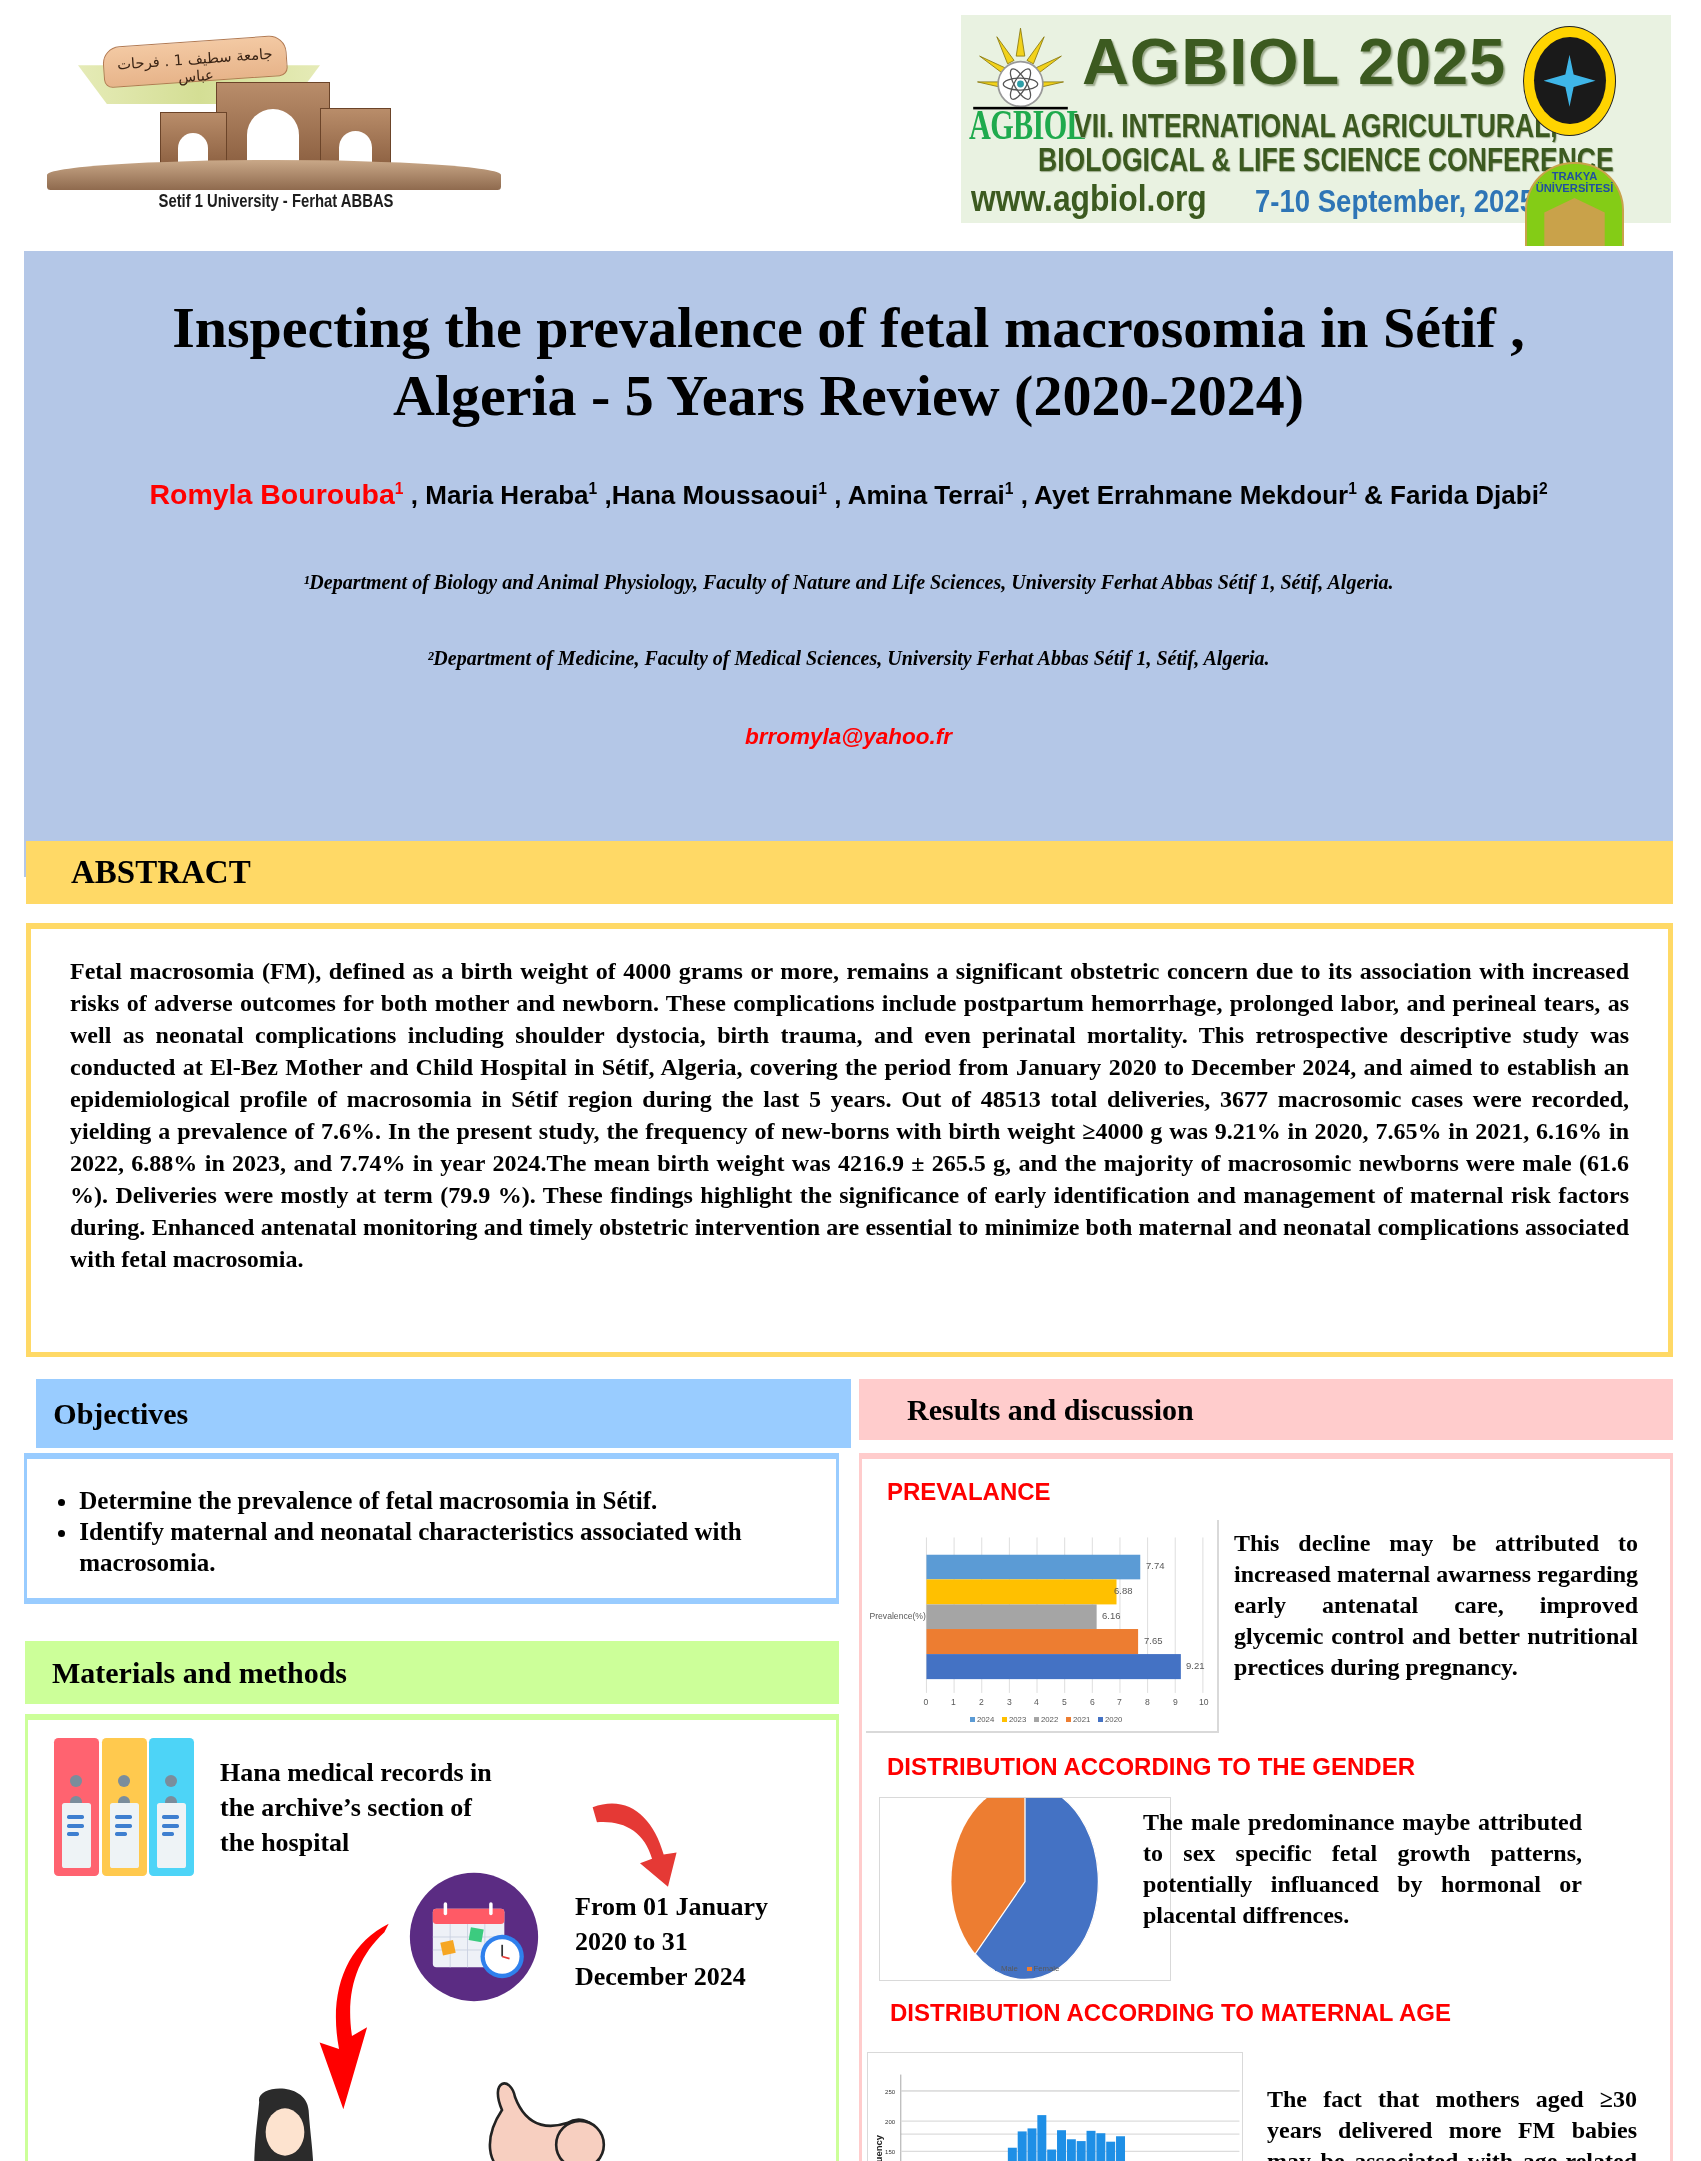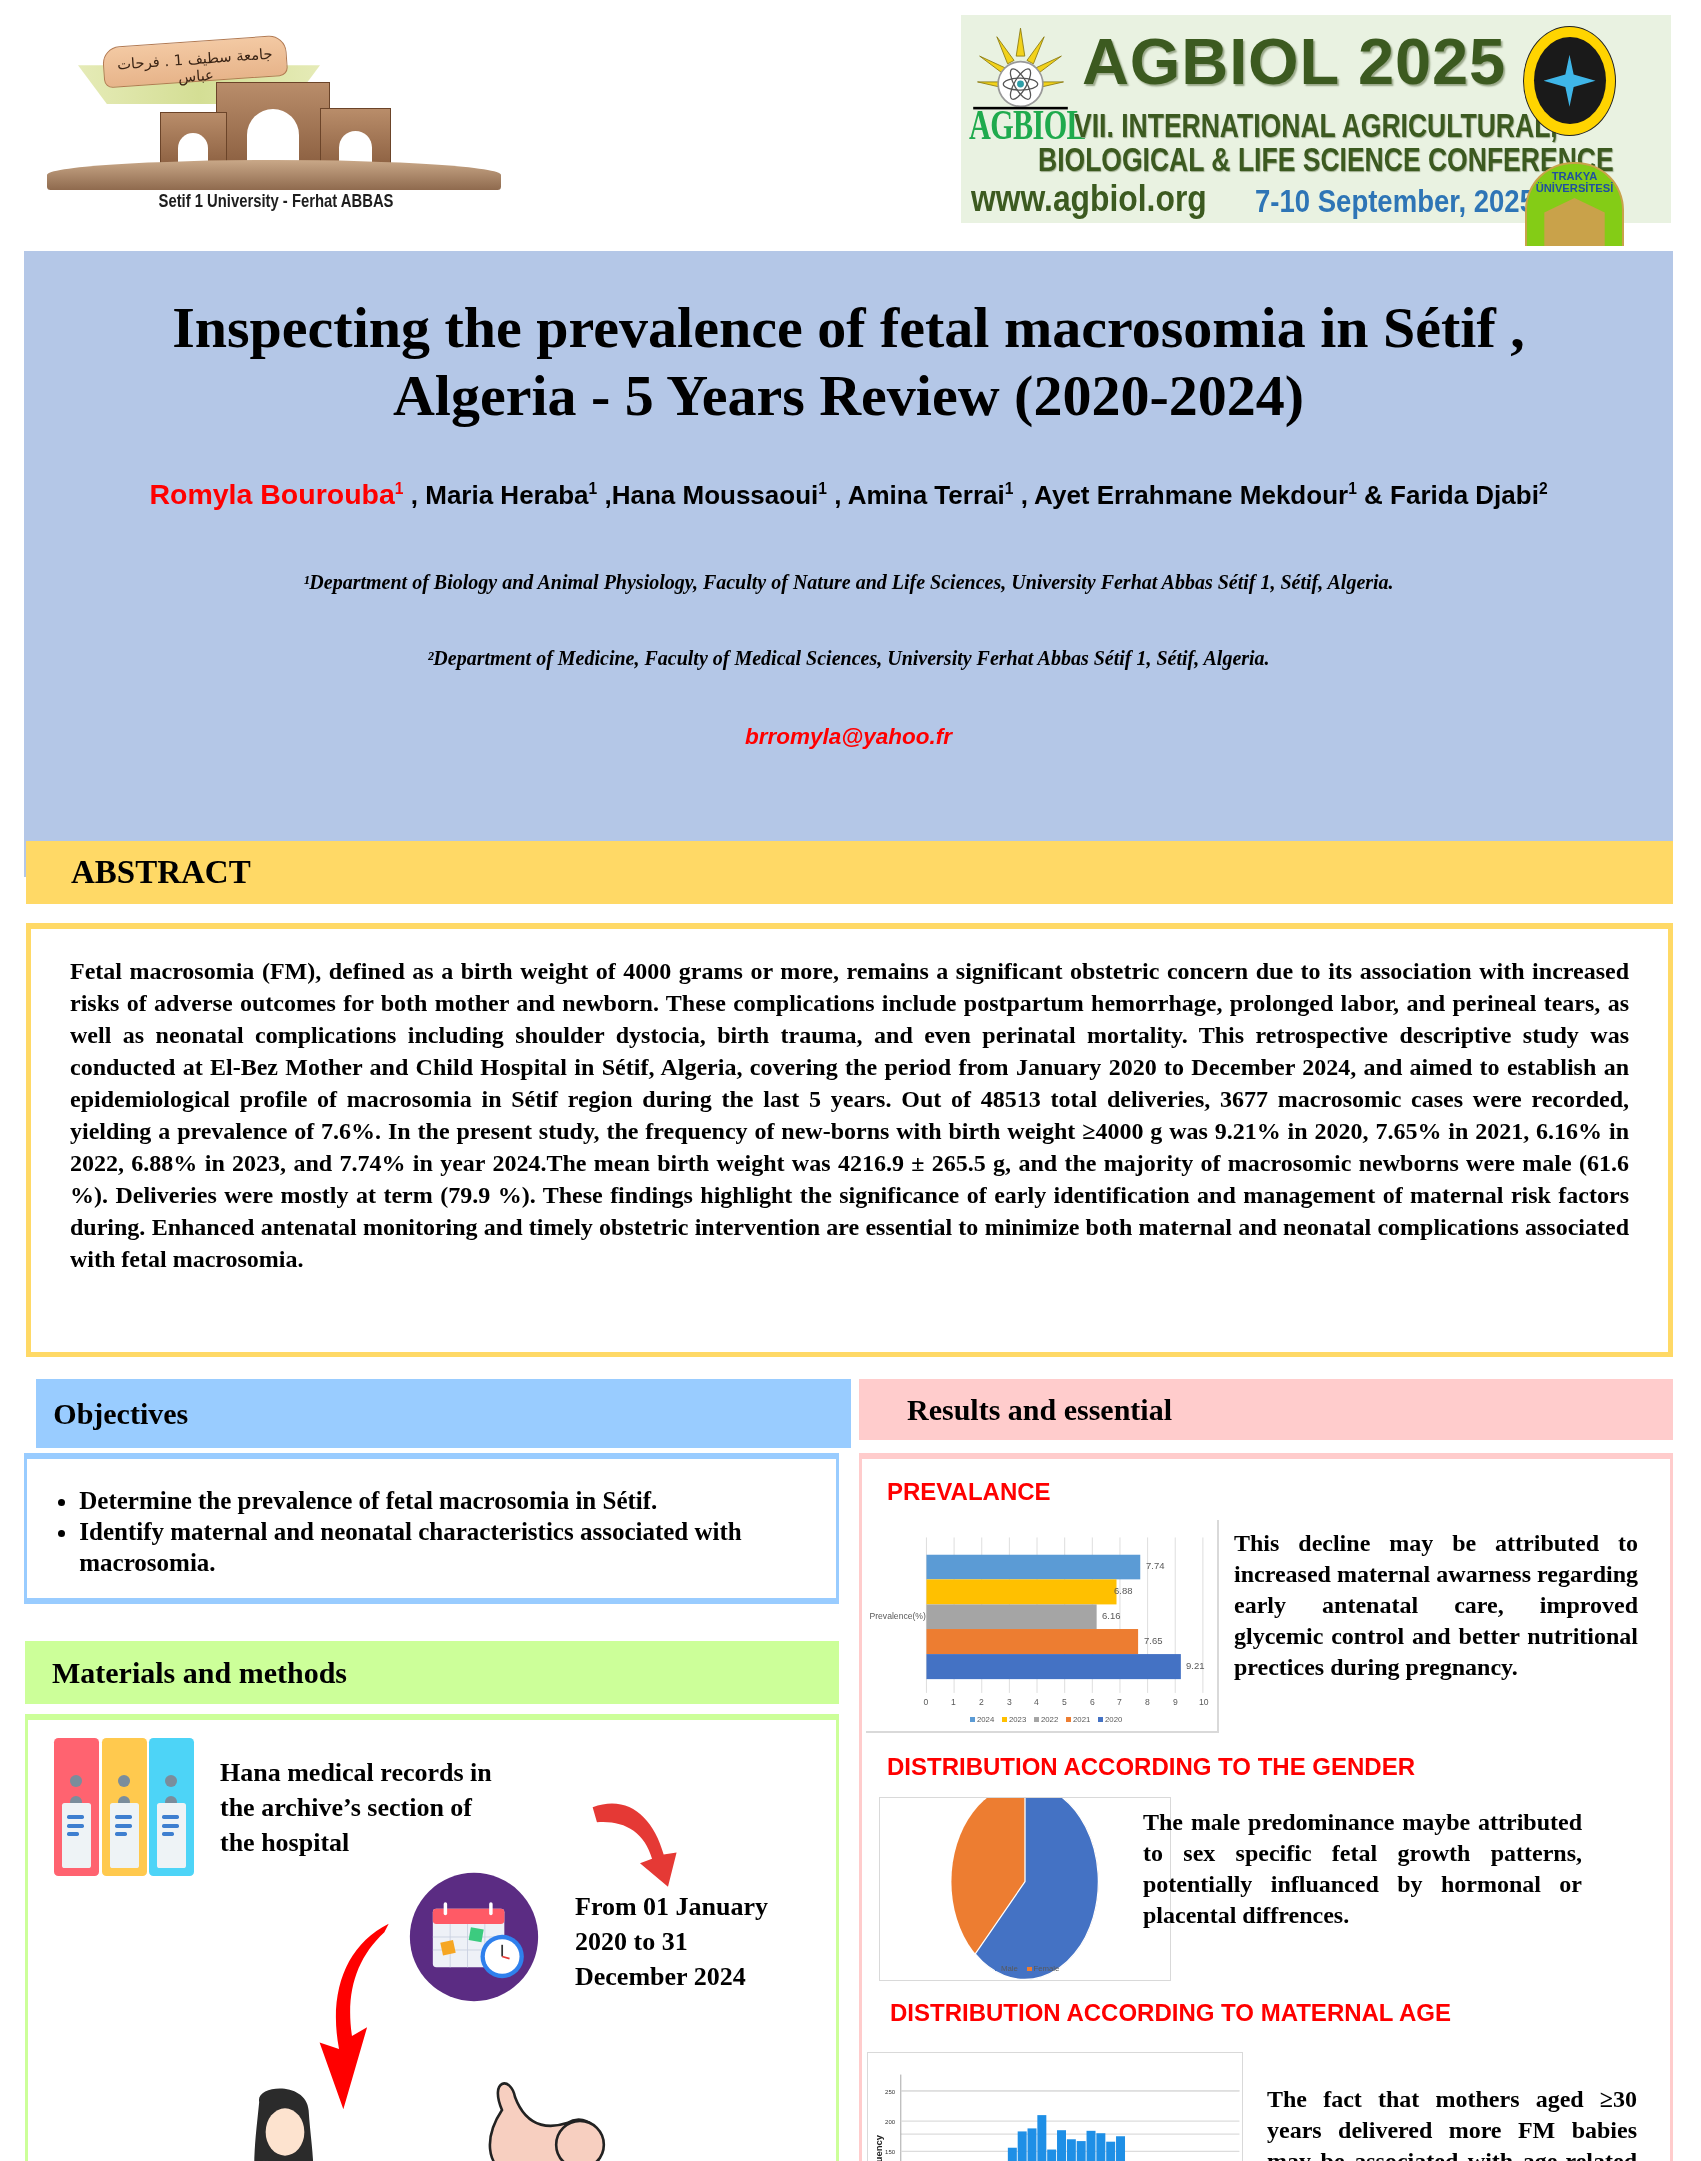--- a/index.html
+++ b/index.html
@@ -264,21 +264,21 @@
 </svg>
 
 <svg class="abs" style="left:476px;top:2071px;width:143px;height:182px;" viewBox="0 0 330 420">
   <path d="M60 90 C30 20 80 10 90 60 C120 140 180 130 210 120 C260 90 310 150 280 210 C260 260 160 270 80 240 C20 220 20 150 60 90Z" fill="#F7CFC0" stroke="#222" stroke-width="6"></path>
   <circle cx="240" cy="170" r="55" fill="#F7CFC0" stroke="#222" stroke-width="6"></circle>
   <path d="M10 260 C80 230 250 230 320 260 L300 300 C220 285 110 285 30 300Z" fill="#DDF4FA" stroke="#222" stroke-width="6"></path>
   <path d="M80 300 L250 300 L265 400 L65 400Z" fill="#58C9DF" stroke="#222" stroke-width="6"></path>
   <rect x="130" y="345" width="70" height="22" rx="10" fill="#8E7CC3" stroke="#222" stroke-width="5"></rect>
 </svg>
 
-<div class="abs hdr hdr-res">Results and essential</div>
+<div class="abs hdr hdr-res">Results and discussion</div>
 <div class="abs box-res"></div>
 
 <div class="sub-h" style="left:887px;top:1478px;">PREVALANCE</div>
 <div class="chart-frame" style="left:866px;top:1520px;width:352px;height:212px;border-width:0 1.3px 1.3px 0;">
   <svg width="352" height="212" viewBox="0 0 815 490">
     <g stroke="#d9d9d9" stroke-width="2">
       <line x1="138" y1="55" x2="138" y2="395"></line>
         <line x1="203" y1="55" x2="203" y2="395"></line>
         <line x1="268" y1="55" x2="268" y2="395"></line>
       <line x1="333" y1="55" x2="333" y2="395"></line>

